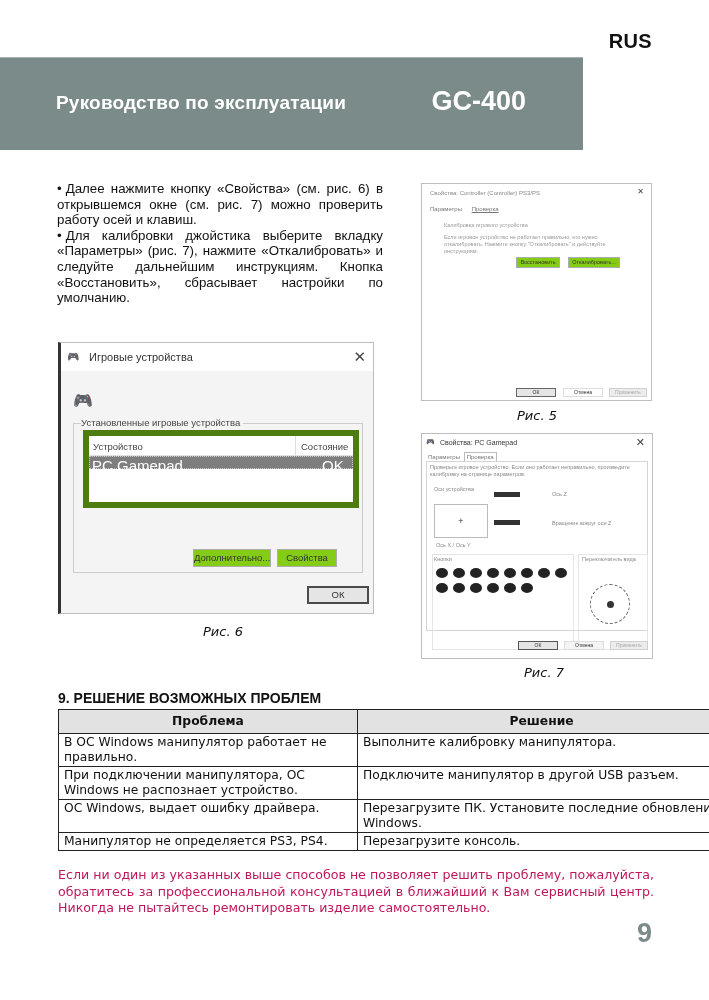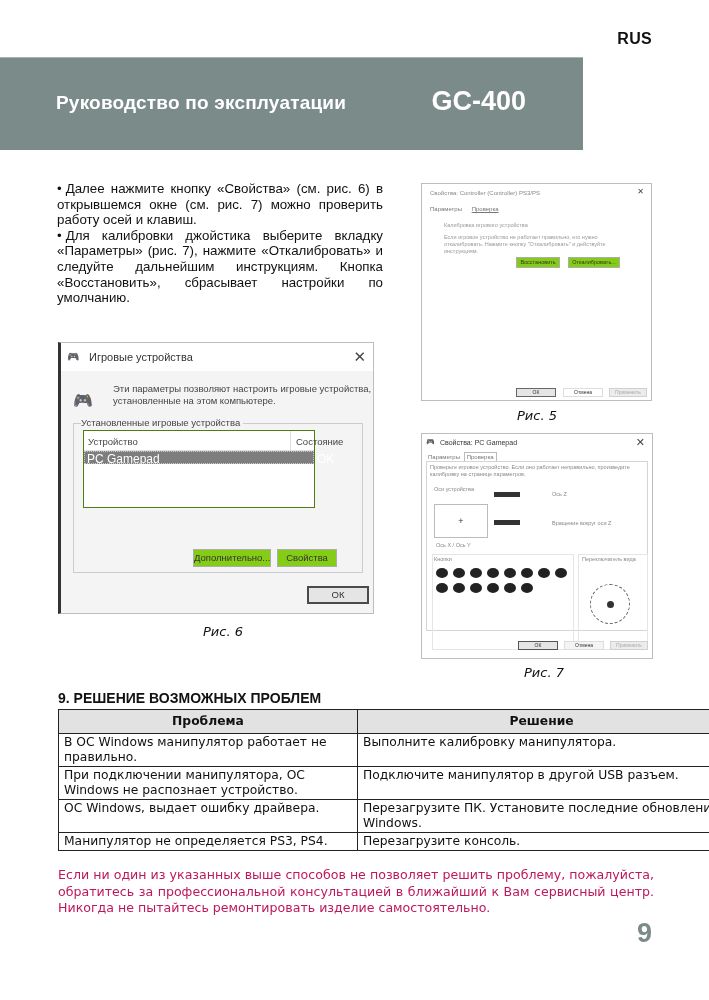--- a/index.html
+++ b/index.html
@@ -1,19 +1,19 @@
 <!DOCTYPE html>
 <html><head>
 <meta charset="utf-8">
 <style>
   * { box-sizing: border-box; margin: 0; padding: 0; }
   html, body { width: 709px; height: 1000px; background: #ffffff; overflow: hidden; }
   body { position: relative; font-family: "DejaVu Sans", sans-serif; color: #111; }
 
-  .lang { position: absolute; right: 57px; top: 30px; font-family: "Liberation Sans", sans-serif; font-weight: bold; font-size: 16px; color: #111; letter-spacing: 0.3px; }
+  .lang { position: absolute; right: 57px; top: 30px; font-family: "Liberation Sans", sans-serif; font-weight: bold; font-size: 20px; color: #111; letter-spacing: 0.3px; }
 
   .banner { position: absolute; left: 0; top: 57px; width: 583px; height: 93px; background: #7b8b8a; border-top: 1px solid #a8b3b2; }
   .banner .title { position: absolute; left: 56px; top: 34px; color: #fff; font-family: "Liberation Sans", sans-serif; font-weight: bold; font-size: 19px; letter-spacing: 0.2px; }
   .banner .model { position: absolute; right: 57px; top: 28px; color: #fff; font-family: "Liberation Sans", sans-serif; font-weight: bold; font-size: 27px; }
 
   .intro { position: absolute; left: 57px; top: 181px; width: 326px; font-size: 13.3px; line-height: 15.6px; color: #111; font-family: "Liberation Sans", sans-serif; }
   .intro p { text-align: justify; }
   .intro .b { margin-right: 4px; }
 
   
@@ -34,25 +34,25 @@
 
   
   #fig6 { left: 58px; top: 342px; width: 316px; height: 272px; background: #f4f4f4; border-left: 3px solid #333; }
   #fig6 .tbar { background: #fff; height: 28px; font-size: 11px; padding-top: 8px; padding-left: 28px; }
   #fig6 .tbar .ico { left: 6px; top: 8px; }
   #fig6 .tbar .close { top: 5px; font-size: 15px; }
   #fig6 .desc { position: absolute; left: 52px; top: 40px; font-size: 9.5px; color: #444; line-height: 12px; }
   #fig6 .gp-icon { position: absolute; left: 12px; top: 48px; font-size: 16px; color: #666; }
   #fig6 .grp-label { position: absolute; left: 20px; top: 74px; font-size: 9.5px; color: #444; background: #f4f4f4; padding-right: 3px; }
   #fig6 .grp { position: absolute; left: 12px; top: 80px; width: 290px; height: 150px; border: 1px solid #ccc; }
-  #fig6 .list { position: absolute; left: 22px; top: 87px; width: 232px; height: 78px; background: #fff; border: 1px solid #4d7c0f; }
+  #fig6 .list { position: absolute; left: 22px; top: 87px; width: 276px; height: 78px; background: #fff; border: 6px solid #4d7c0f; }
   #fig6 .list .hdr { height: 20px; border-bottom: 1px solid #e0e0e0; font-size: 9.5px; color: #444; position: relative; }
   #fig6 .list .hdr span { position: absolute; top: 5px; }
   #fig6 .list .hdr .sep { position: absolute; left: 206px; top: 0; width: 1px; height: 20px; background: #ddd; }
-  #fig6 .list .row { height: 13px; background: #7e7e7e; color: #fff; font-size: 12px; position: relative; border: 1px dotted #ccc; }
+  #fig6 .list .row { height: 13px; background: #7e7e7e; color: #fff; font-size: 15px; position: relative; border: 1px dotted #ccc; }
   #fig6 .list .row span { position: absolute; top: 0; }
 
   
   #fig7 { left: 421px; top: 433px; width: 232px; height: 226px; }
   #fig7 .tbar { font-size: 7px; padding-top: 5px; }
   #fig7 .tbar .close { font-size: 11px; top: 2px; }
   #fig7 .tabs { position: absolute; left: 4px; top: 18px; font-size: 6px; color: #777; }
   #fig7 .tabs span { display: inline-block; padding: 1px 2px; }
   #fig7 .tabs .active { border: 1px solid #bbb; border-bottom: none; background: #fff; }
   #fig7 .panel { position: absolute; left: 4px; top: 27px; width: 222px; height: 170px; border: 1px solid #d5d5d5; }
@@ -113,24 +113,20 @@
 </div>
 <div class="caption" style="left:517px;top:408px;">Рис. 5</div>
 
 <div id="fig6" class="win">
   <div class="tbar">
     <span class="ico">🎮</span>
     <span>Игровые устройства</span>
     <span class="close">✕</span>
   </div>
   <span class="gp-icon">🎮</span>
-  <div class="desc">
-    <div>Эти параметры позволяют настроить игровые устройства,</div>
-    <div>установленные на этом компьютере.</div>
-  </div>
   <div class="grp"></div>
   <div class="grp-label">Установленные игровые устройства</div>
   <div class="list">
     <div class="hdr">
       <span style="left:4px;">Устройство</span>
       <div class="sep"></div>
       <span style="left:212px;">Состояние</span>
     </div>
     <div class="row">
       <span style="left:2px;">PC Gamepad</span>

